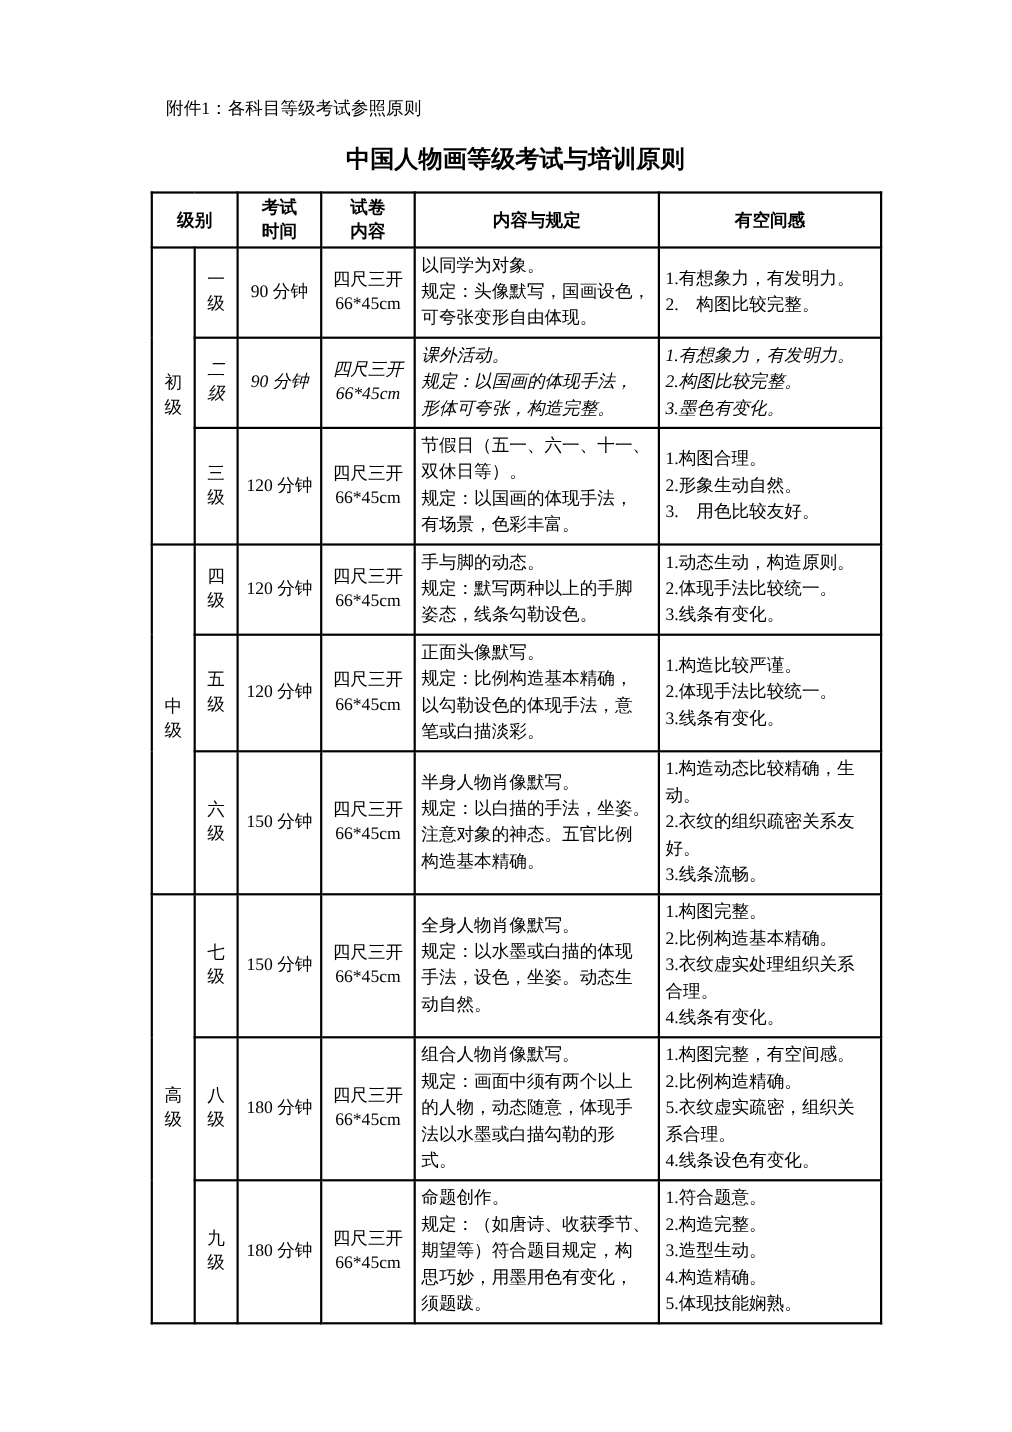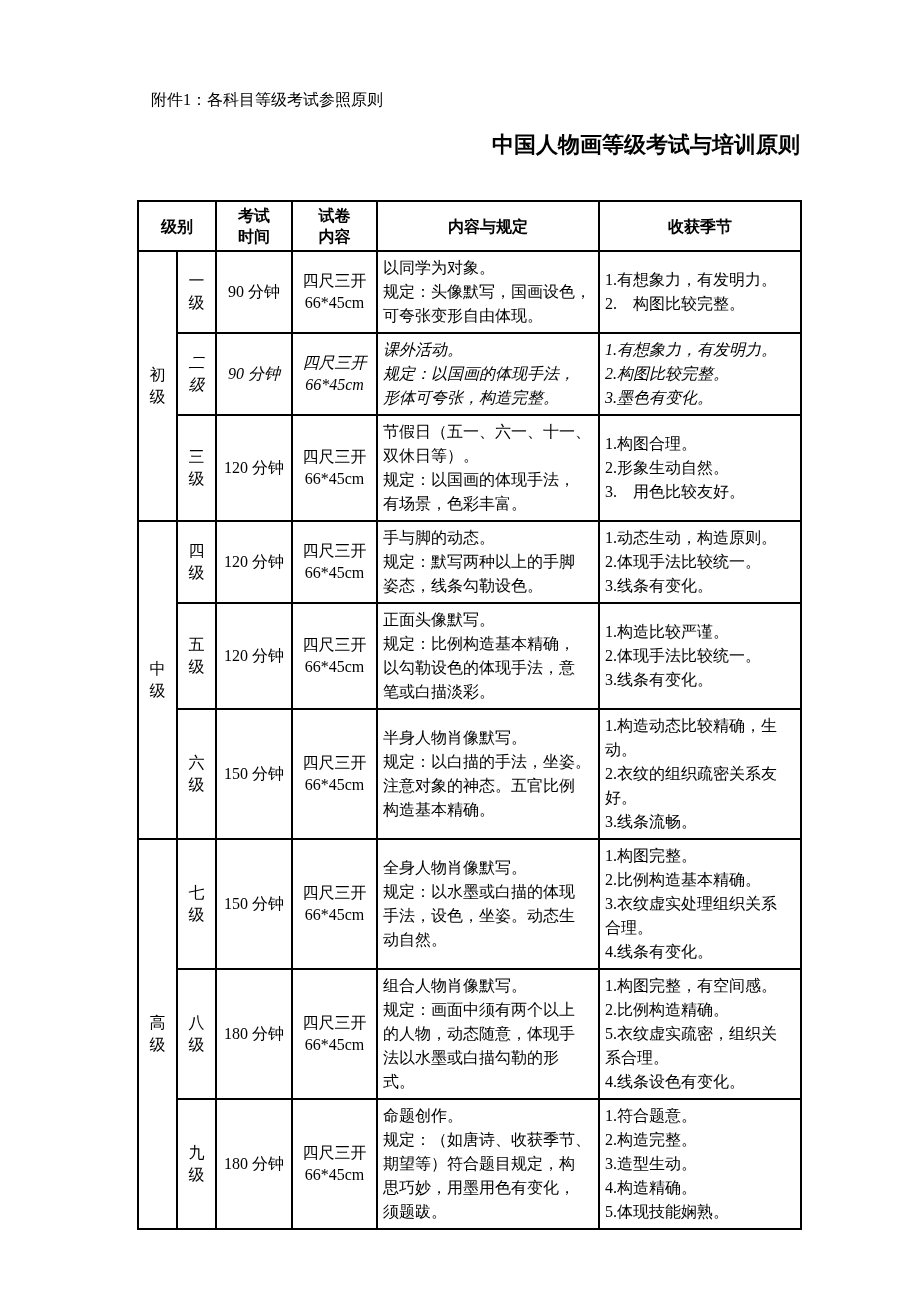--- a/index.html
+++ b/index.html
@@ -16,28 +16,28 @@
     width: 864px; height: 1302px;
     padding: 90px 0 0 137px;
   }
   .attachment-note {
     font-size: 16px;
     margin-left: 14px;
     line-height: 20px;
   }
   .doc-title {
     width: 663px;
-    text-align: right;
+    text-align: center;
     font-size: 22px;
     font-weight: bold;
     margin-top: 22px;
     line-height: 26px;
   }
   table.grade-table {
-    margin-top: 42px;
+    margin-top: 16px;
     width: 663px;
     border-collapse: collapse;
     table-layout: fixed;
   }
   .grade-table th, .grade-table td {
     border: 2px solid #000;
     font-size: 16px;
     vertical-align: middle;
     padding: 3px 4px;
     overflow: hidden;
@@ -85,21 +85,21 @@
         <col style="width:202px">
     </colgroup>
     <tbody>
       <tr class="hrow">
         <th colspan="2">级别</th>
         <th>考试
 时间</th>
         <th>试卷
 内容</th>
         <th>内容与规定</th>
-        <th>收获季节</th>
+        <th>有空间感</th>
       </tr>
 
       <tr class="r1">
         <td class="c" rowspan="3">初级</td>
         <td class="c">一级</td>
         <td class="c">90 分钟</td>
         <td class="c">四尺三开
 66*45cm</td>
         <td class="t">以同学为对象。
 规定：头像默写，国画设色，

